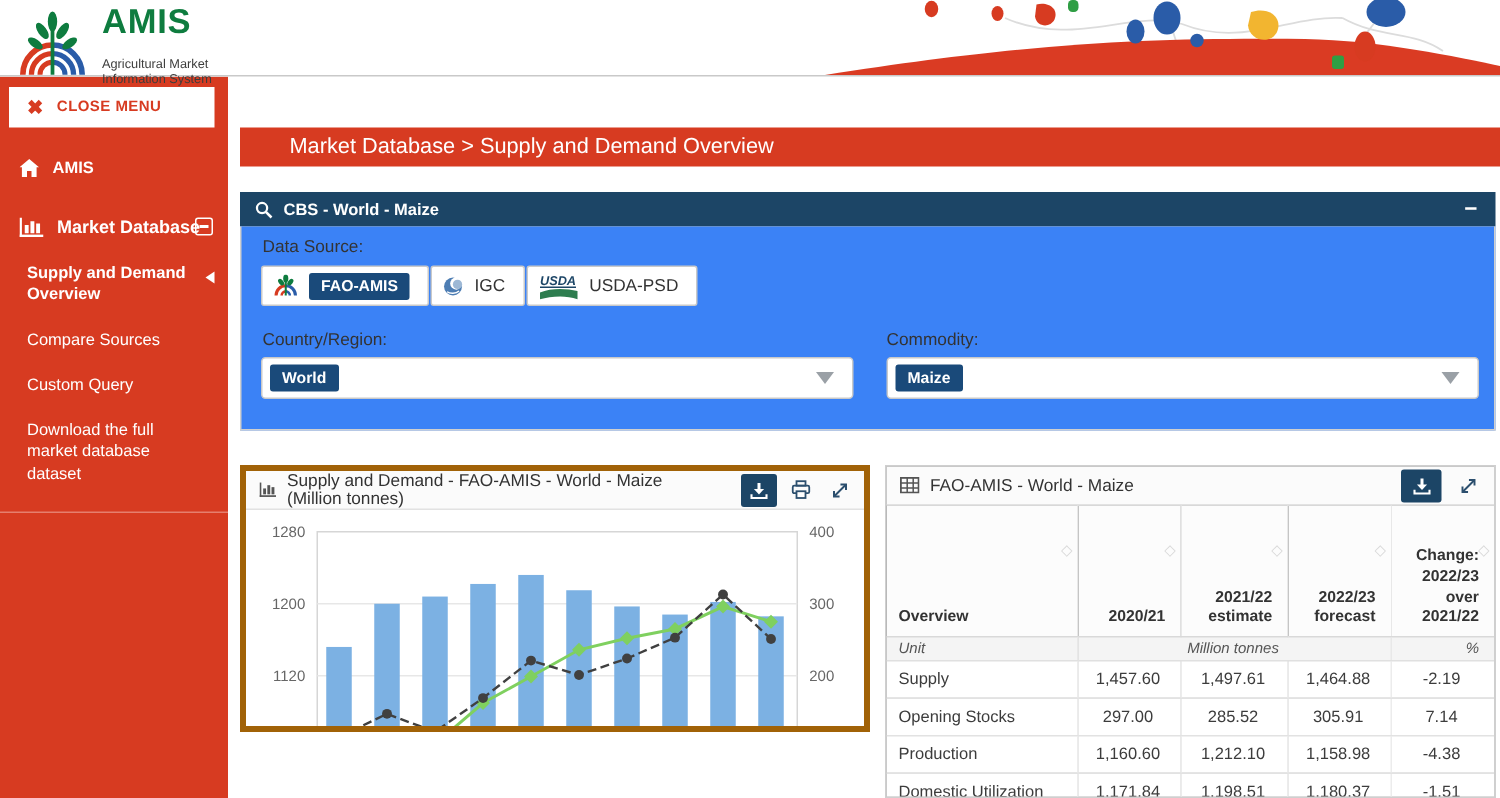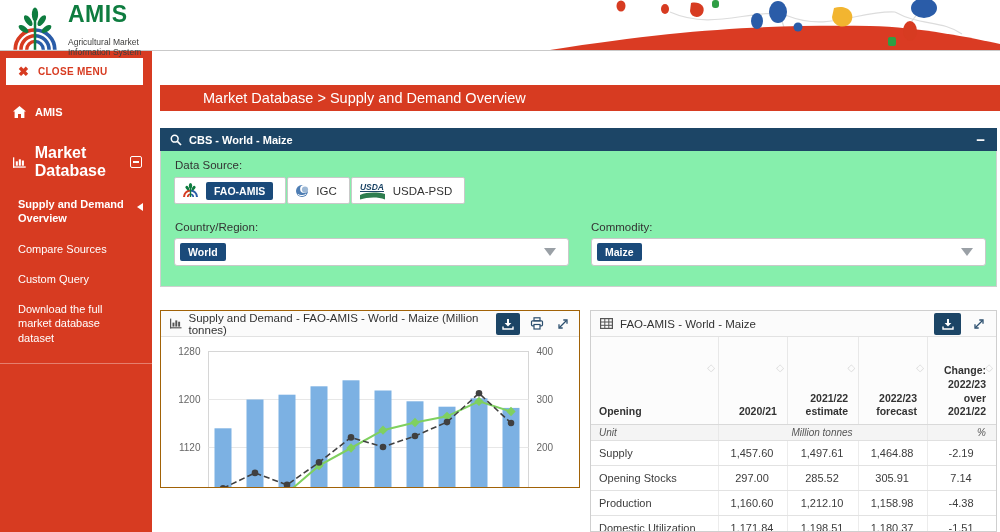--- a/index.html
+++ b/index.html
@@ -15,61 +15,61 @@
   .banner { position:absolute; right:0; top:0; width:560px; height:50px; }
 
   
   .sidebar { position:absolute; left:0; top:51px; width:152px; height:481px; background:#d73b21; color:#fff; }
   .close-menu { position:absolute; left:6px; top:7px; width:137px; height:27px; background:#fff;
     display:flex; align-items:center; gap:9px; padding-left:12px; cursor:pointer; }
   .close-menu .x { color:#d73b21; font-size:13px; font-weight:bold; line-height:1; }
   .close-menu .lbl { color:#d73b21; font-size:10px; font-weight:bold; letter-spacing:.3px; }
   .side-item { display:flex; align-items:center; gap:9px; padding:9px 10px 9px 13px; font-size:11px; font-weight:600; cursor:pointer; }
   .side-item.home { margin-top:8px; }
-  .side-item.section { font-size:16px; font-weight:bold; position:relative; padding-right:16px; }
+  .side-item.section { font-size:12px; font-weight:bold; position:relative; padding-right:16px; }
   .minus-box { position:absolute; right:10px; top:50%; margin-top:-6px; width:12px; height:12px;
     border:1px solid #fff; border-radius:2px; display:flex; align-items:center; justify-content:center; }
   .minus-box i { display:block; width:6px; height:2px; background:#fff; }
   .sub-item { position:relative; padding:8px 20px 8px 18px; font-size:11px; line-height:1.3; cursor:pointer; }
   .sub-item.active { font-weight:bold; }
   .sub-item .west-caret { position:absolute; right:9px; top:14px; width:0; height:0;
     border-top:4px solid transparent; border-bottom:4px solid transparent; border-right:6px solid #fff; }
   .side-divider { margin-top:10px; border-top:1px solid rgba(255,255,255,.35); }
 
   
   .main { position:absolute; left:152px; top:51px; width:848px; height:481px; background:#fff; }
   .breadcrumb { position:absolute; left:8px; right:0; top:34px; height:26px; background:#d73b21;
-    color:#fff; font-size:14.5px; display:flex; align-items:center; padding-left:43px; }
+    color:#fff; font-size:14.5px; display:flex; align-items:center; padding-left:33px; }
 
   
   .filter-panel { position:absolute; left:8px; right:3px; top:77px; height:159px; }
   .panel-head { height:23px; background:#1c4566; color:#fff; display:flex; align-items:center;
     padding:0 12px 0 10px; font-size:11px; font-weight:bold; }
   .panel-head .grow { flex:1; }
   .panel-head .minus { font-size:15px; font-weight:bold; cursor:pointer; line-height:1; }
-  .filter-body { position:relative; height:136px; background:#86efac; border:1px solid #cfcfcf; border-top:none; }
+  .filter-body { position:relative; height:136px; background:#3b82f6; border:1px solid #cfcfcf; border-top:none; }
   .small-label { font-size:11.5px; color:#333; }
   .ds-label { position:absolute; left:14px; top:8px; }
   .sources { position:absolute; left:13px; top:26px; display:flex; gap:1px; }
   .src-btn { display:flex; align-items:center; gap:7px; border:1px solid #c9c9c9; border-radius:2px;
     background:#fff; padding:0 12px 0 7px; height:27px; font-size:11.5px; color:#333; cursor:pointer; }
   .tag { background:#1a4a7a; color:#fff; font-size:10.5px; font-weight:bold; padding:3px 8px; border-radius:2px; }
   .cr-label { position:absolute; left:14px; top:70px; }
   .cm-label { position:absolute; left:430px; top:70px; }
   .dd { position:absolute; top:87px; height:28px; border:1px solid #c9c9c9; border-radius:3px; background:#fff;
     display:flex; align-items:center; padding:0 12px 0 5px; cursor:pointer; }
   .dd.country { left:13px; width:395px; }
   .dd.commodity { left:430px; width:395px; }
   .dd .grow { flex:1; }
   .dd .caret { width:0; height:0; border-left:6px solid transparent; border-right:6px solid transparent;
     border-top:8px solid #9aa0a6; }
 
   
   .chart-panel { position:absolute; left:8px; top:259px; width:420px; height:178px;
-    border:1px solid #a16207; background:#fff; overflow:hidden; }
+    border:4px solid #a16207; background:#fff; overflow:hidden; }
   .table-panel { position:absolute; left:438px; right:3px; top:259px; height:222px;
     border:1px solid #cfcfcf; background:#a3a3a3; overflow:hidden; }
   .widget-head { height:26px; background:#fbfbfb; border-bottom:1px solid #e2e2e2;
     display:flex; align-items:center; gap:7px; padding:0 6px 0 9px; font-size:11.5px; color:#333; }
   .widget-head .grow { flex:1; }
   .tool-btn { display:flex; align-items:center; justify-content:center; cursor:pointer; }
   .tool-btn.dl { width:27px; height:22px; background:#1c4566; border-radius:2px; }
   .tool-btn.plain { width:22px; height:22px; background:transparent; }
 
   
@@ -363,21 +363,21 @@
           <col class="c0">
           <col class="c1">
           <col class="c2">
           <col class="c3">
           <col class="c4">
         </colgroup>
       <thead>
         <tr>
           <th class="first">
             <span class="sort">◇</span>
-            <span>Opening</span></th>
+            <span>Overview</span></th>
           <th>
             <span class="sort">◇</span>
             <span>2020/21</span></th>
           <th>
             <span class="sort">◇</span>
             <span>2021/22
 estimate</span></th>
           <th>
             <span class="sort">◇</span>
             <span>2022/23

